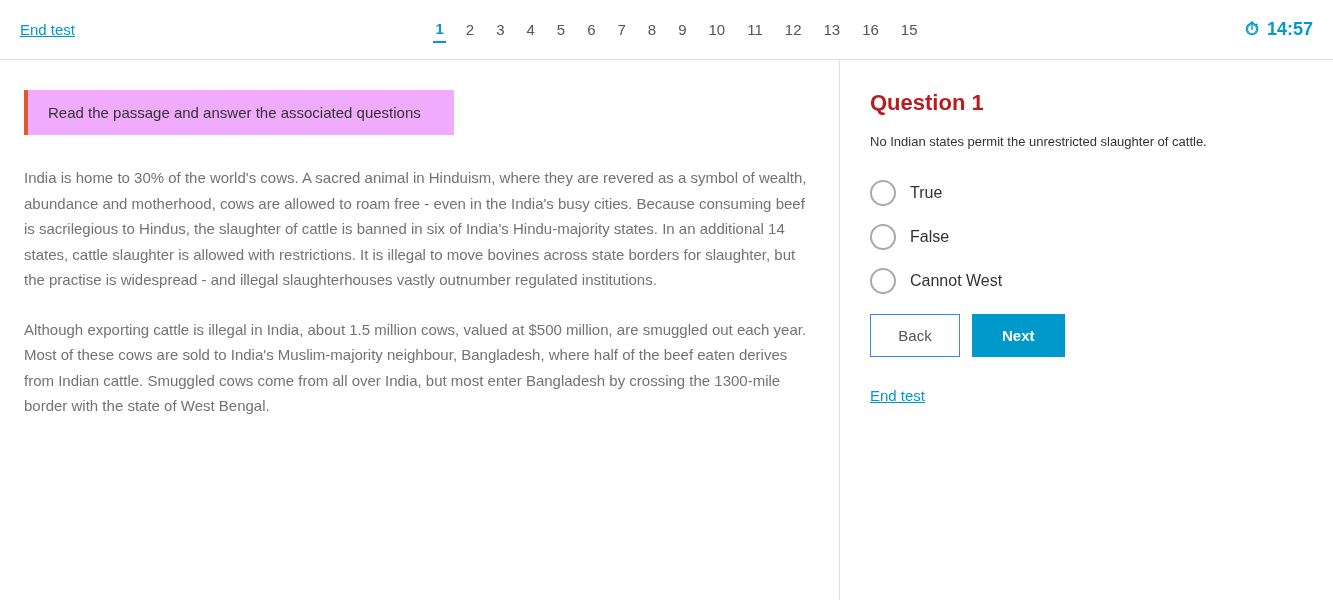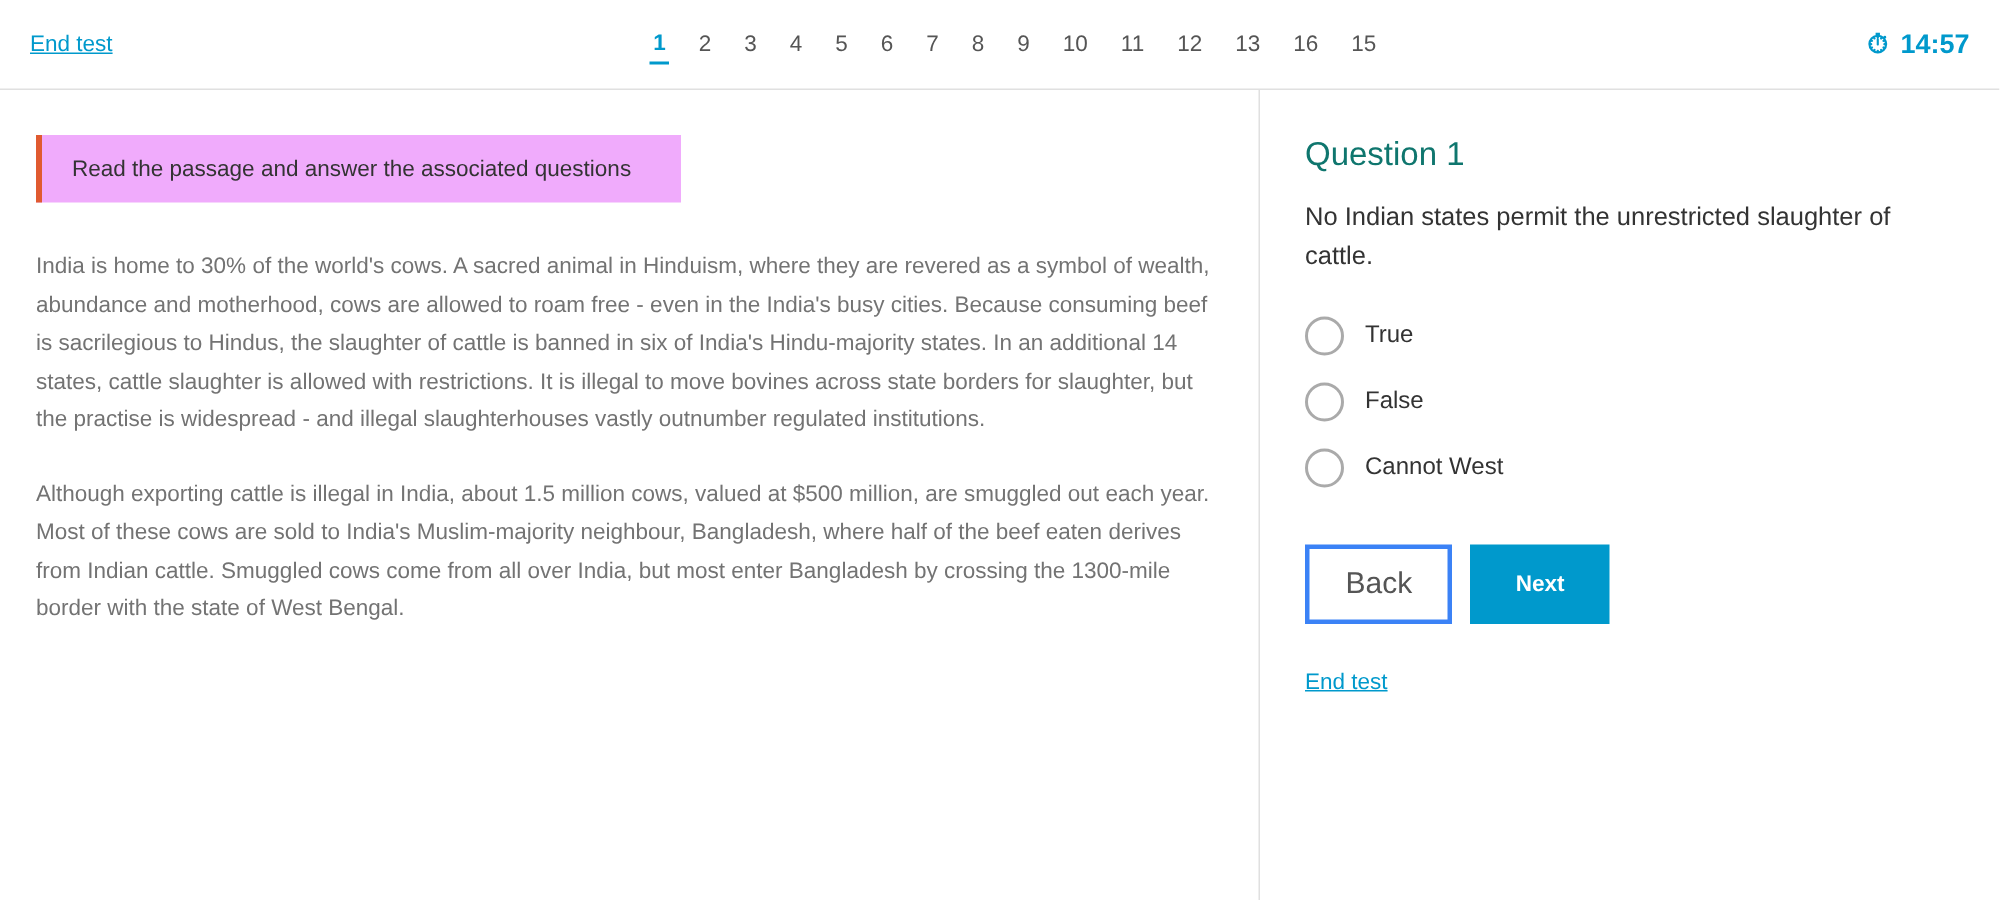--- a/index.html
+++ b/index.html
@@ -89,35 +89,35 @@
     }
 
     
     .right-panel {
       flex: 1;
       padding: 30px 30px;
       overflow-y: auto;
     }
     .question-title {
       font-size: 22px;
-      font-weight: normal;
-      color: #0f766e;
+      font-weight: bold;
+      color: #b91c1c;
       margin-bottom: 16px;
     }
     .question-text {
-      font-size: 17px;
+      font-size: 13px;
       color: #333;
       margin-bottom: 28px;
       line-height: 1.5;
     }
     .answer-options {
       display: flex;
       flex-direction: column;
       gap: 18px;
-      margin-bottom: 38px;
+      margin-bottom: 20px;
     }
     .answer-option {
       display: flex;
       align-items: center;
       gap: 14px;
       cursor: pointer;
     }
     .radio-circle {
       width: 26px;
       height: 26px;
@@ -131,22 +131,22 @@
       font-size: 16px;
       color: #333;
     }
     .buttons-row {
       display: flex;
       gap: 12px;
       margin-bottom: 30px;
     }
     .btn-back {
       padding: 12px 24px;
-      font-size: 20px;
-      border: 3px solid #3b82f6;
+      font-size: 15px;
+      border: 1px solid #3b82f6;
       background: #fff;
       color: #555;
       cursor: pointer;
       min-width: 90px;
     }
     .btn-next {
       padding: 12px 30px;
       font-size: 15px;
       border: none;
       background: #0099cc;

